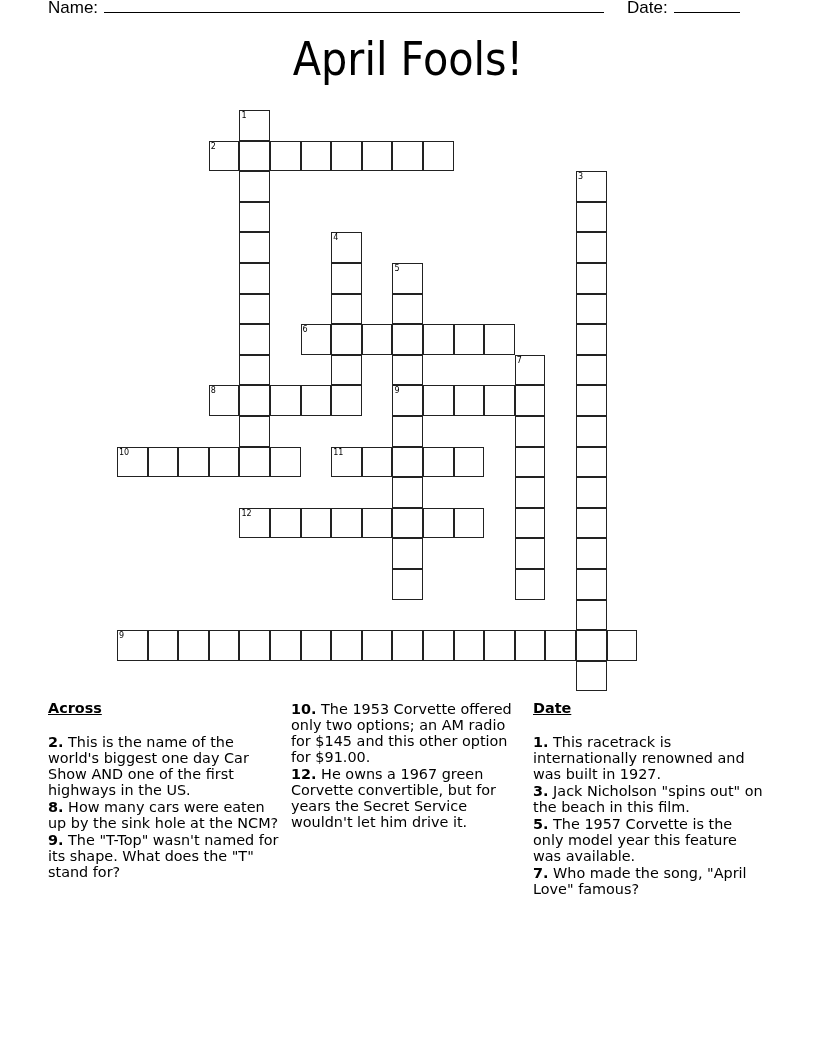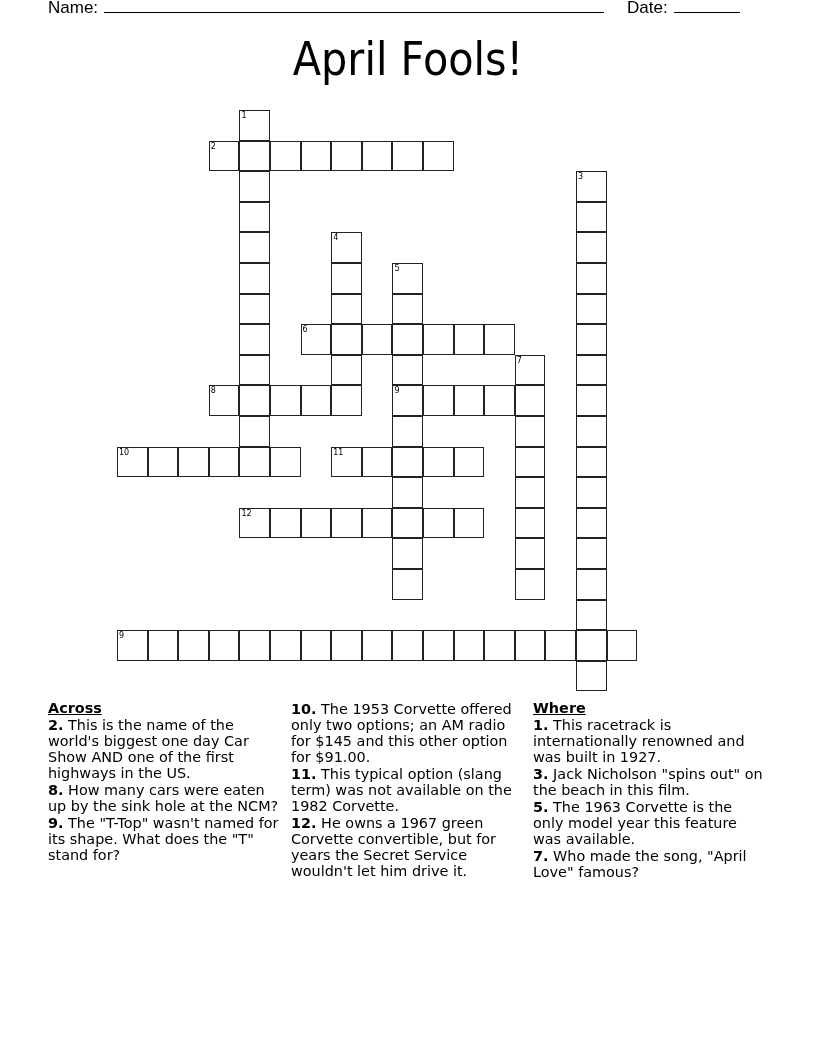--- a/index.html
+++ b/index.html
@@ -6,21 +6,21 @@
     body { width: 816px; height: 1056px; position: relative; overflow: hidden; font-family: "DejaVu Sans", sans-serif; color: #000; }
     .header { position: absolute; top: -2px; left: 48px; width: 700px; height: 24px; font-family: "Liberation Sans", sans-serif; font-size: 17px; }
     .hdr-name { position: absolute; left: 0; top: 0; white-space: nowrap; }
     .hdr-date { position: absolute; left: 579px; top: 0; white-space: nowrap; }
     .blank { display: inline-block; border-bottom: 1px solid #000; height: 14px; vertical-align: baseline; margin-left: 6px; }
     .title { position: absolute; top: 32px; left: 0; width: 816px; text-align: center; font-size: 46px; font-family: "DejaVu Sans", sans-serif; letter-spacing: 0px; transform: scaleX(0.9); }
     .grid { position: absolute; left: 117px; top: 110px; width: 560px; height: 600px; }
     .cell { position: absolute; width: 30.6px; height: 30.6px; box-sizing: border-box; border: 1.5px solid #222; background: #fff; }
     .cell .num { position: absolute; top: 0px; left: 1px; font-size: 8px; font-family: "DejaVu Sans", sans-serif; line-height: 9px; }
     .clues { position: absolute; top: 700px; font-size: 14.4px; line-height: 16px; font-family: "DejaVu Sans", sans-serif; }
-    .clues .heading { font-weight: bold; text-decoration: underline; margin-bottom: 1px; }
+    .clues .heading { font-weight: bold; text-decoration: underline; margin-bottom: 18px; }
     .clue { margin-bottom: 1px; }
     .clue b { font-weight: bold; }
     .col-a { left: 48px; width: 238px; }
     .col-b { left: 291px; width: 236px; top: 701px; }
     .col-c { left: 533px; width: 230px; }
   </style>
 </head>
 <body>
 
 <div class="header">
@@ -169,23 +169,22 @@
 
 <div class="clues col-a">
   <div class="heading">Across</div>
   <div class="clue"><b>2.</b> <span>This is the name of the world's biggest one day Car Show AND one of the first highways in the US.</span></div>
   <div class="clue" style="margin-top:0"><b>8.</b> <span>How many cars were eaten up by the sink hole at the NCM?</span></div>
   <div class="clue"><b>9.</b> <span>The "T-Top" wasn't named for its shape. What does the "T" stand for?</span></div>
 </div>
 
 <div class="clues col-b">
   <div class="clue"><b>10.</b> <span>The 1953 Corvette offered only two options; an AM radio for $145 and this other option for $91.00.</span></div>
-  <div class="clue"><b>11.</b> <span>This typical option (slang term) was not available on the 1982 Corvette.</span></div>
   <div class="clue"><b>12.</b> <span>He owns a 1967 green Corvette convertible, but for years the Secret Service wouldn't let him drive it.</span></div>
 </div>
 
 <div class="clues col-c">
-  <div class="heading">Where</div>
+  <div class="heading">Date</div>
   <div class="clue"><b>1.</b> <span>This racetrack is internationally renowned and was built in 1927.</span></div>
   <div class="clue"><b>3.</b> <span>Jack Nicholson "spins out" on the beach in this film.</span></div>
-  <div class="clue"><b>5.</b> <span>The 1963 Corvette is the only model year this feature was available.</span></div>
+  <div class="clue"><b>5.</b> <span>The 1957 Corvette is the only model year this feature was available.</span></div>
   <div class="clue"><b>7.</b> <span>Who made the song, "April Love" famous?</span></div>
 </div>
 
 </body></html>

